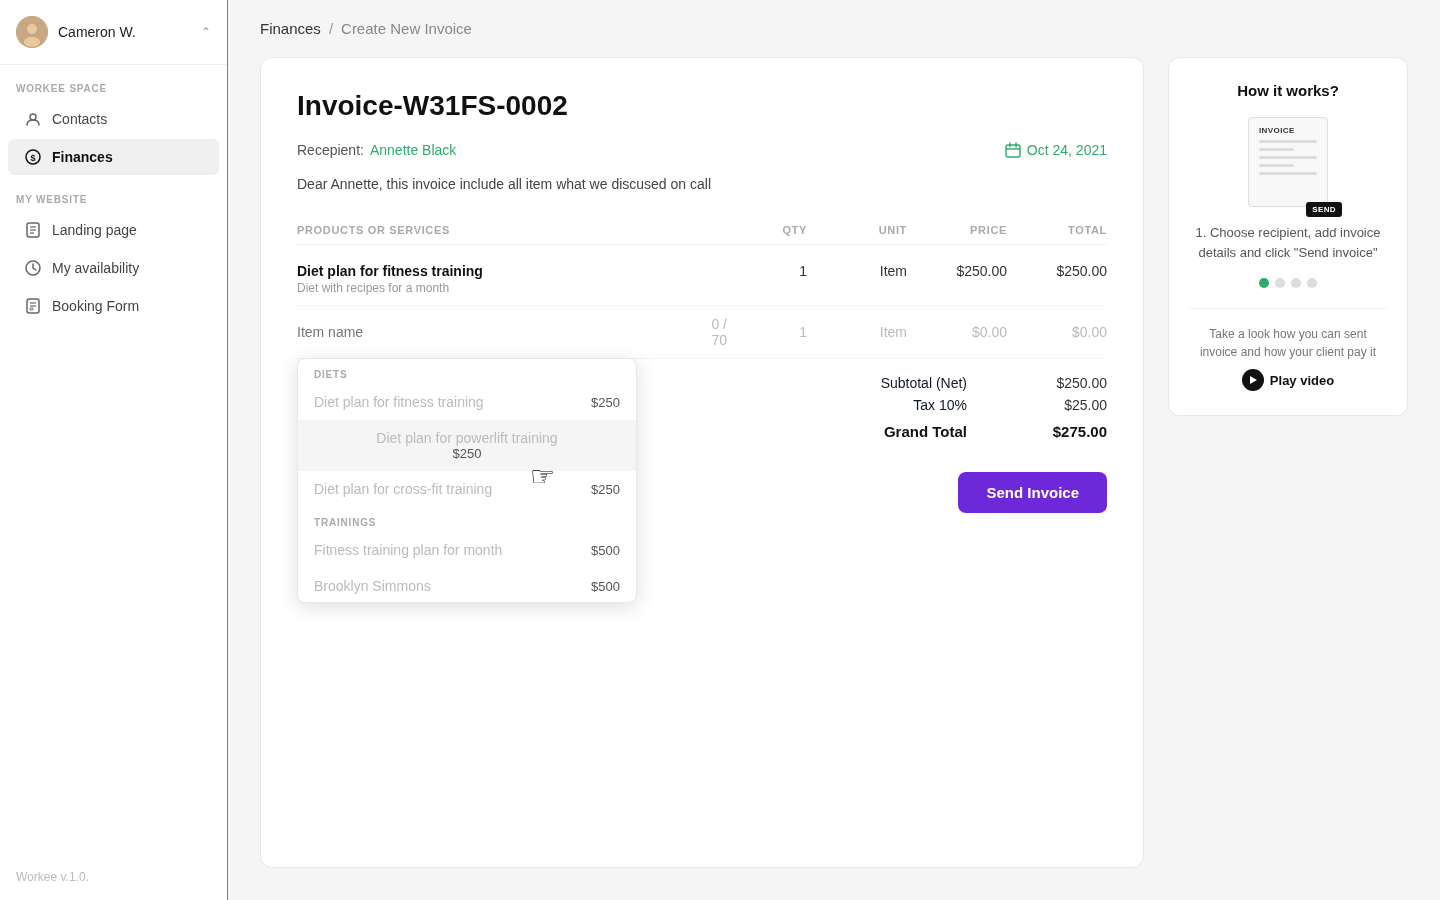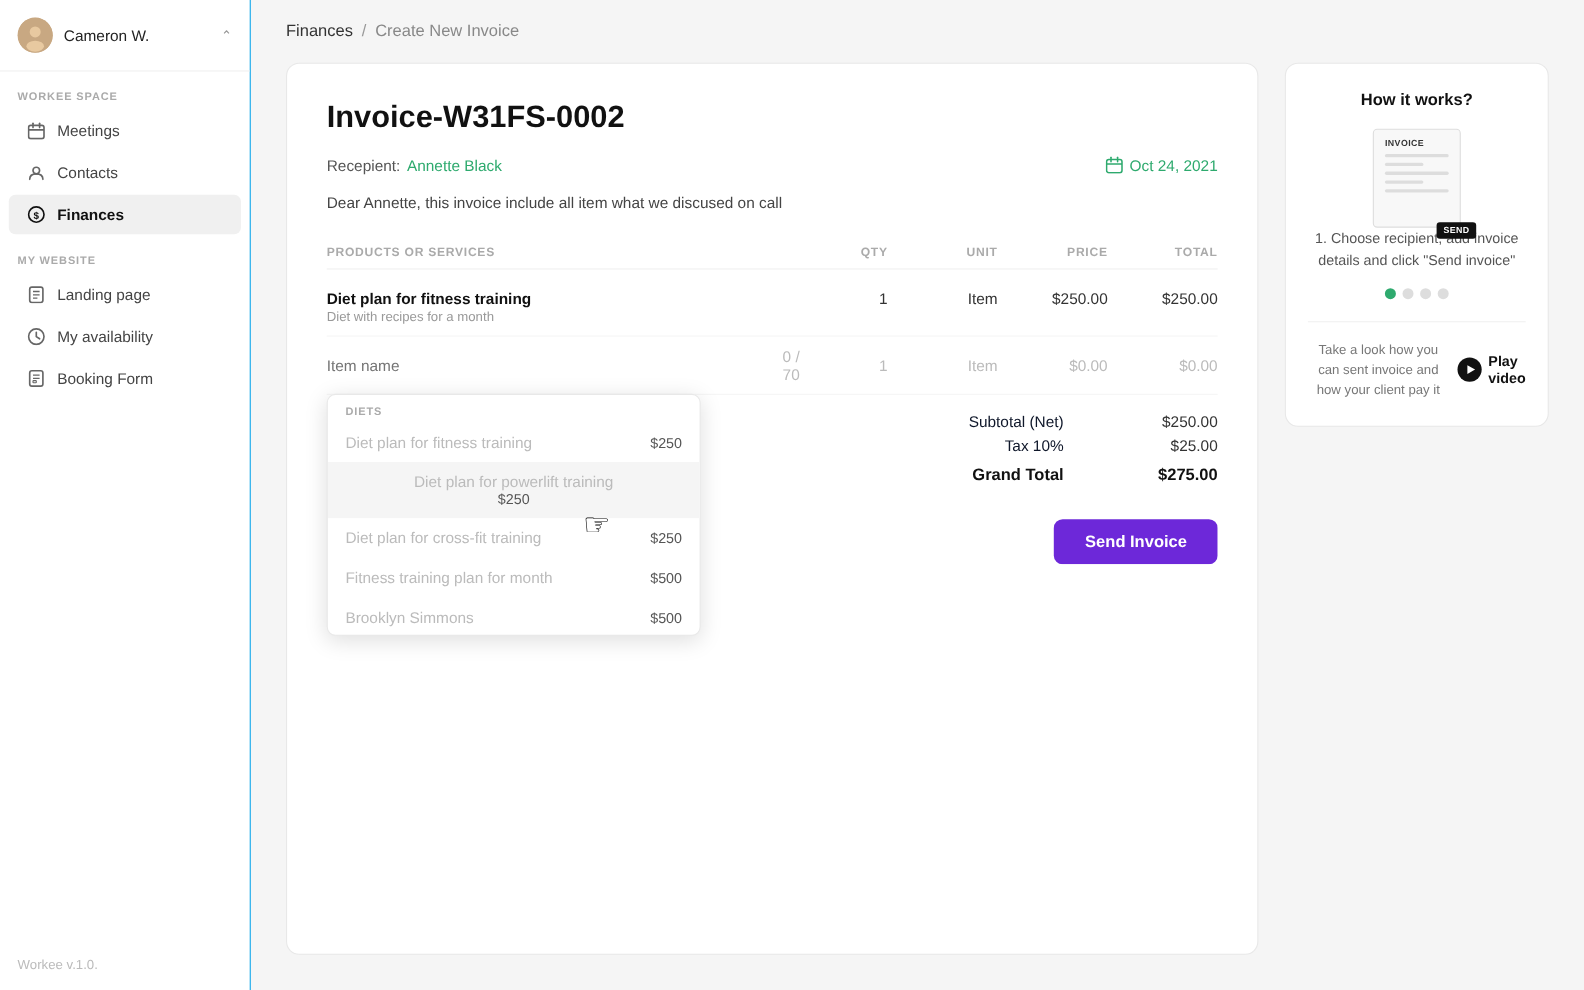--- a/index.html
+++ b/index.html
@@ -285,20 +285,21 @@
       font-weight: 600;
       color: #111;
       text-align: center;
       margin-bottom: 18px;
     }
 
     
     .invoice-illustration {
       display: flex;
       justify-content: center;
+      margin-bottom: 16px;
     }
     .invoice-doc {
       width: 80px;
       height: 90px;
       background: #f8f8f8;
       border: 1px solid #ddd;
       border-radius: 4px;
       position: relative;
       display: flex;
       flex-direction: column;
@@ -351,21 +352,21 @@
       height: 10px;
       border-radius: 50%;
       background: #ddd;
     }
     .step-dot.active { background: #2eaa6e; }
 
     .divider { border: none; border-top: 1px solid #f0f0f0; margin-bottom: 16px; }
 
     .play-video-section {
       display: flex;
-      flex-direction: row;
+      flex-direction: column;
       align-items: center;
       gap: 8px;
     }
     .play-video-text {
       font-size: 12px;
       color: #777;
       text-align: center;
       line-height: 1.5;
     }
     .play-video-btn {
@@ -418,31 +419,20 @@
         <ellipse cx="16" cy="26" rx="8" ry="5" fill="#e8c9a0"></ellipse>
       </svg>
     </div>
     <span class="user-name">Cameron W.</span>
     <span class="user-chevron">⌃</span>
   </div>
 
   <div class="sidebar-section-label">WORKEE SPACE</div>
 
 
-  <div class="sidebar-item">
-    <span class="icon">
-      <svg width="16" height="16" viewBox="0 0 16 16" fill="none">
-        <rect x="1" y="3" width="14" height="12" rx="2" stroke="#666" stroke-width="1.5"></rect>
-        <line x1="5" y1="1" x2="5" y2="5" stroke="#666" stroke-width="1.5" stroke-linecap="round"></line>
-        <line x1="11" y1="1" x2="11" y2="5" stroke="#666" stroke-width="1.5" stroke-linecap="round"></line>
-        <line x1="1" y1="7" x2="15" y2="7" stroke="#666" stroke-width="1.5"></line>
-      </svg>
-    </span>
-    <span>Meetings</span>
-  </div>
 
   <div class="sidebar-item">
     <span class="icon">
       <svg width="16" height="16" viewBox="0 0 16 16" fill="none">
         <circle cx="8" cy="6" r="3" stroke="#666" stroke-width="1.5"></circle>
         <path d="M2 14c0-3.314 2.686-5 6-5s6 1.686 6 5" stroke="#666" stroke-width="1.5" stroke-linecap="round"></path>
       </svg>
     </span>
     <span>Contacts</span>
   </div>
@@ -565,20 +555,21 @@
               <span class="price">$250</span>
             </div>
             <div class="dropdown-item hovered">
               <span>Diet plan for powerlift training</span>
               <span class="price">$250</span>
             </div>
             <div class="dropdown-item">
               <span>Diet plan for cross-fit training</span>
               <span class="price">$250</span>
             </div>
+            <div class="dropdown-category">TRAININGS</div>
             <div class="dropdown-item">
               <span>Fitness training plan for month</span>
               <span class="price">$500</span>
             </div>
             <div class="dropdown-item" style="border-top: none; padding-bottom:8px;">
               <span>Brooklyn Simmons</span>
               <span class="price">$500</span>
             </div>
           </div>
         </div>

